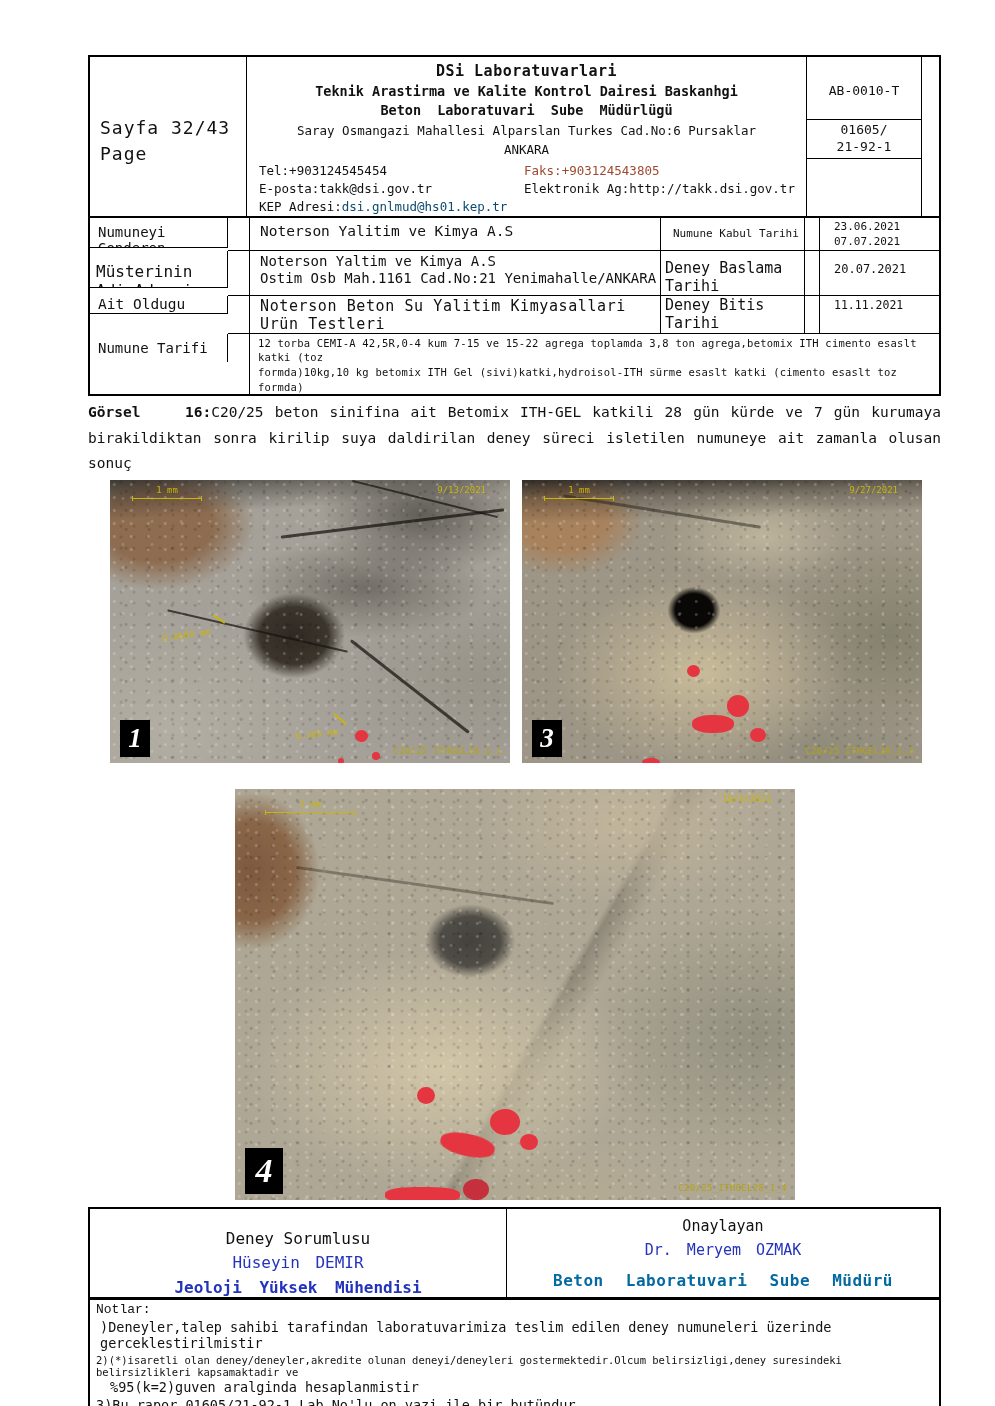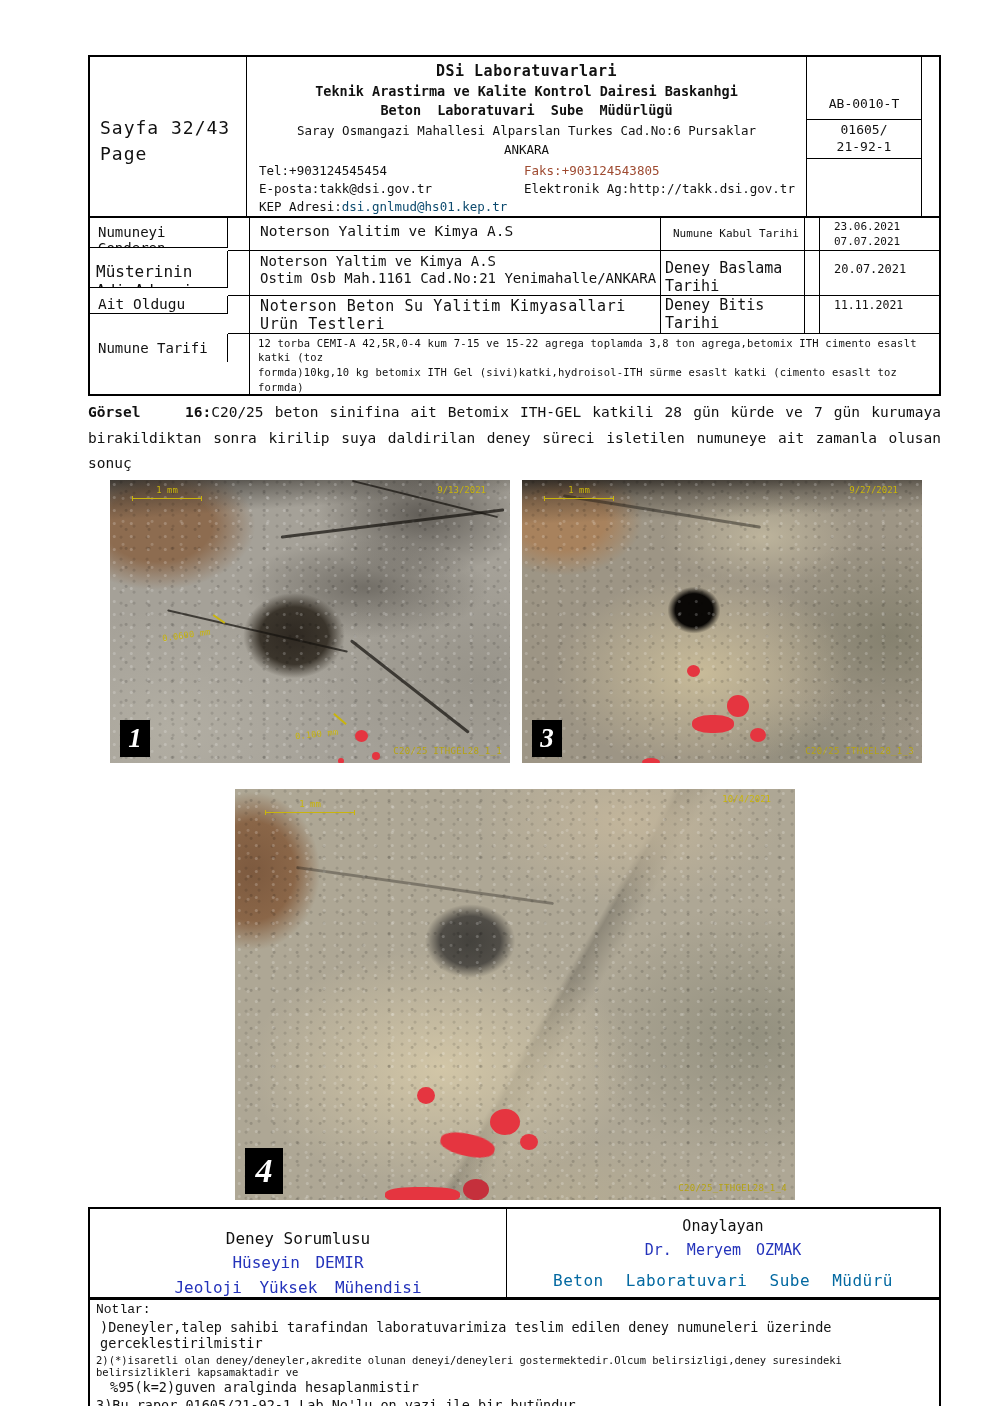--- a/index.html
+++ b/index.html
@@ -18,21 +18,21 @@
   .hdr-center .l1 { font-weight:bold; font-size:15px; letter-spacing:.5px; }
   .hdr-center .l2 { font-weight:bold; font-size:13.5px; margin-top:3px; }
   .hdr-center .l3 { font-weight:bold; font-size:13.5px; margin-top:3px; word-spacing:8px; }
   .hdr-center .l4 { font-size:12.5px; margin-top:5px; }
   .hdr-center .l5 { font-size:12.5px; margin-top:4px; }
   .contact { text-align:left; font-size:12.5px; padding:3px 4px 0 12px; }
   .contact .row { display:flex; margin-top:3px; }
   .contact .c1 { width:265px; }
   .hdr-codes { display:flex; flex-direction:column; border-right:1px solid #000; }
   .hdr-codes .cbox { border-bottom:1px solid #000; display:flex; align-items:center; justify-content:center; text-align:center; font-size:13px; }
-  .hdr-codes .cb1 { height:63px; align-items:flex-end; padding-bottom:8px; }
+  .hdr-codes .cb1 { height:63px; align-items:flex-end; padding-bottom:21px; }
   .hdr-codes .cb2 { height:39px; line-height:1.3; }
   .hdr-codes .cb3 { flex:1; border-bottom:none; }
   .red { color:#9e4a30; }
   .blue { color:#0c4a6e; }
 
   
   .info { border:2px solid #000; border-top:none; }
   .irow { display:grid; }
   .irow > div { border-right:1px solid #000; border-bottom:1px solid #000; overflow:hidden; }
   .irow > div:last-child { border-right:none; }
@@ -114,21 +114,21 @@
   .badge-lg { width:38px; height:46px; font-size:34px; }
   .paint { position:absolute; background:#e53540; border-radius:50%; filter:blur(.4px); }
   .tick { position:absolute; background:#c9b50b; }
 
   
   .sig { border:2px solid #000; display:grid; grid-template-columns:417px 1fr; height:92px; margin-top:7px; }
   .sig-cell { text-align:center; padding-top:8px; }
   .sig-cell.first { border-right:1px solid #000; padding-top:20px; }
   .sig .t { font-size:16px; }
   .sig .n { font-size:16px; margin-top:5px; word-spacing:6px; }
-  .sig .r { font-size:16px; margin-top:6px; word-spacing:8px; }
+  .sig .r { font-size:16px; margin-top:6px; word-spacing:8px;font-weight:bold; }
   .sig2 .t { font-size:15px; }
   .sig2 .n { font-size:15px; margin-top:6px; }
   .sig2 .r { font-size:16px; margin-top:12px; word-spacing:12px; letter-spacing:.5px; }
 
   
   .notes { border:2px solid #000; border-top-width:1px; padding:2px 4px 4px 6px; }
   .notes .nt { font-size:13px;font-family:Liberation Mono, monospace; }
   .notes .n1 { font-size:13.5px; margin-top:2px; padding-left:4px; }
   .notes .n2a { font-size:10.5px; margin-top:3px; }
   .notes .n2b { font-size:13.5px; margin-top:1px; padding-left:14px; }

